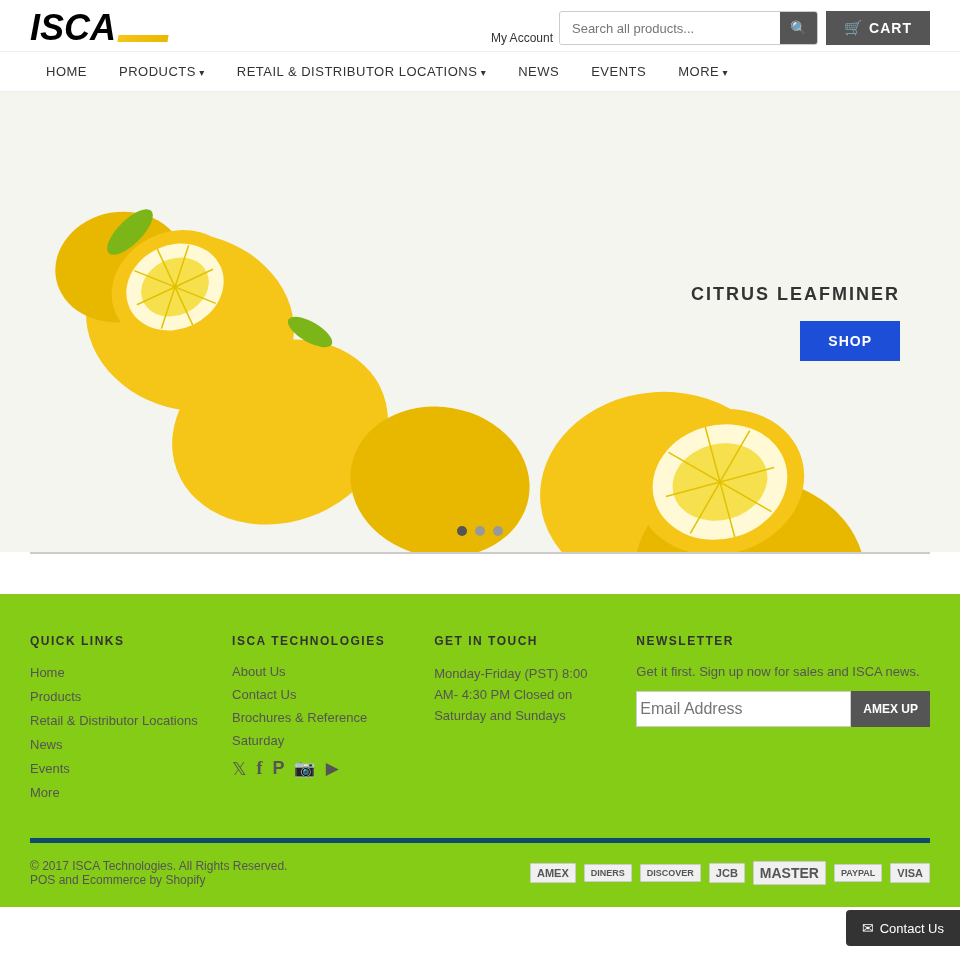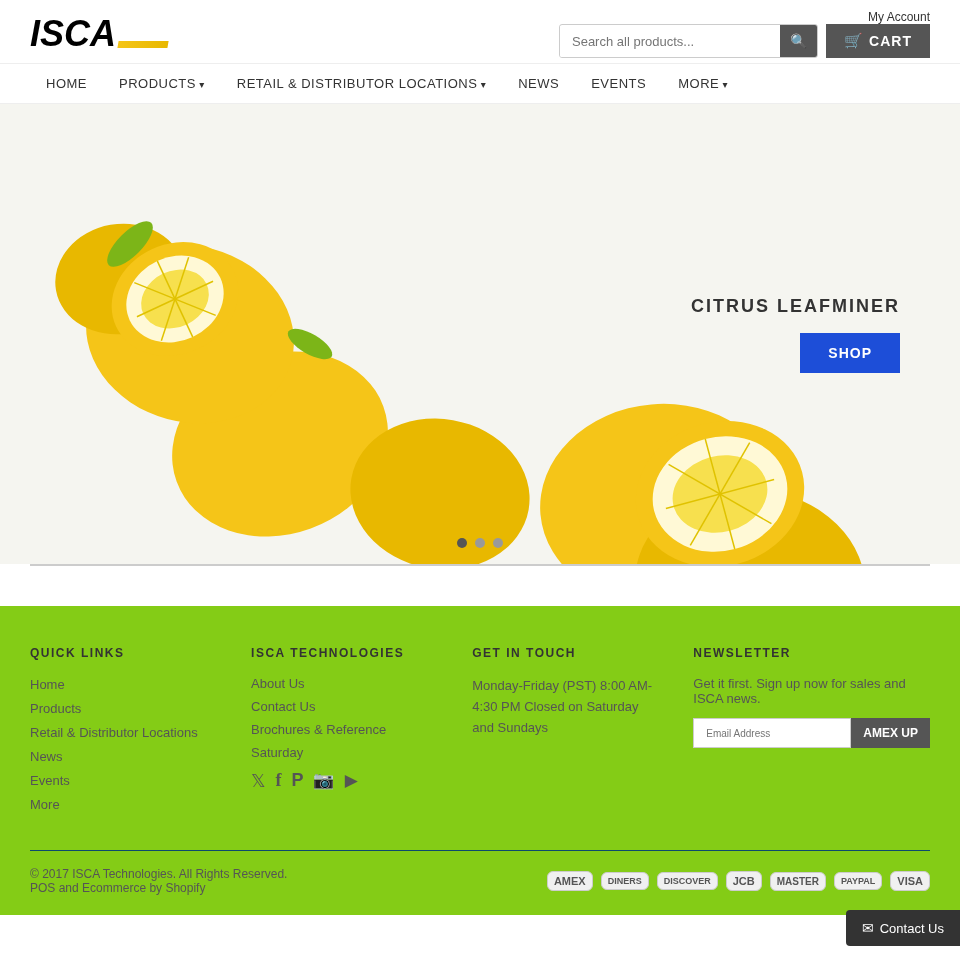--- a/index.html
+++ b/index.html
@@ -1,20 +1,20 @@
 <!DOCTYPE html>
 <html><head>
   <meta charset="utf-8">
   <style>
     * { margin: 0; padding: 0; box-sizing: border-box; }
     body { font-family: Arial, sans-serif; font-size: 14px; color: #333; background: #fff; width: 960px; }
 
     
     .header-top { display: flex; justify-content: space-between; align-items: center; padding: 10px 30px 5px; }
-    .header-right { display: flex; flex-direction: column; align-items: flex-end; }
+    .header-right { display: flex; flex-direction: row; align-items: flex-end; gap: 6px; }
     .my-account { font-size: 12px; color: #333; text-decoration: none; cursor: pointer; }
     .search-cart { display: flex; align-items: center; gap: 8px; }
     .search-box { display: flex; align-items: center; border: 1px solid #ccc; border-radius: 3px; overflow: hidden; }
     .search-input { border: none; outline: none; padding: 8px 12px; font-size: 13px; width: 220px; color: #999; }
     .search-btn { background: #555; border: none; color: #fff; padding: 8px 10px; cursor: pointer; font-size: 14px; }
     .cart-btn { background: #555; color: #fff; border: none; padding: 8px 18px; font-size: 14px; cursor: pointer; display: flex; align-items: center; gap: 5px; letter-spacing: 1px; font-weight: bold; }
     .cart-icon { font-size: 15px; }
 
     
     nav { background: #fff; border-top: 1px solid #eee; border-bottom: 1px solid #eee; padding: 0 30px; }
@@ -44,29 +44,29 @@
     .footer-section ul { list-style: none; }
     .footer-section ul li { margin-bottom: 8px; }
     .footer-section ul li a { font-size: 13px; color: #555; text-decoration: none; }
     .isca-links { font-size: 13px; color: #555; }
     .isca-links a { color: #555; text-decoration: none; margin-bottom: 8px; display: block; }
     .social-links { display: flex; gap: 10px; margin-top: 10px; }
     .social-links a { font-size: 20px; color: #555; text-decoration: none; }
     .hours-text { font-size: 13px; color: #555; line-height: 1.6; margin-bottom: 12px; }
     .newsletter-text { font-size: 13px; color: #555; margin-bottom: 12px; }
     .newsletter-form { display: flex; }
-    .newsletter-input { border: 1px solid #ccc; padding: 8px 12px; font-size: 10px; flex: 1; outline: none; }
+    .newsletter-input { border: 1px solid #ccc; padding: 8px 3px; font-size: 16px; flex: 1; outline: none; }
     .signup-btn { background: #555; color: #fff; border: none; padding: 8px 12px; font-size: 12px; font-weight: bold; cursor: pointer; white-space: nowrap; }
 
     
-    .footer-bottom { border-top: 1px solid #0c4a6e; padding-top: 16px; display: flex; justify-content: space-between; align-items: center; }
+    .footer-bottom { border-top: 5px solid #0c4a6e; padding-top: 16px; display: flex; justify-content: space-between; align-items: center; }
     .copyright { font-size: 12px; color: #555; }
     .copyright a { color: #555; text-decoration: none; }
     .payment-icons { display: flex; align-items: center; gap: 8px; }
-    .pay-icon { font-size: 11px; font-weight: bold; color: #555; background: #f0f0f0; border: 1px solid #ccc; border-radius: 6px; padding: 3px 6px; }
+    .pay-icon { font-size: 11px; font-weight: bold; color: #555; background: #f0f0f0; border: 1px solid #ccc; border-radius: 1px; padding: 3px 6px; }
 
     
     .contact-float { position: fixed; bottom: 20px; right: 0; background: #333; color: #fff; padding: 10px 16px; font-size: 13px; cursor: pointer; display: flex; align-items: center; gap: 6px; z-index: 100; border-radius: 4px 0 0 4px; }
     .contact-float-icon { font-size: 14px; }
 
     
     .isca-logo-wrap { display: flex; align-items: flex-end; }
     .isca-letters { font-size: 36px; font-weight: 900; font-style: italic; color: #000; line-height: 1; }
     .isca-accent { width: 50px; height: 7px; background: linear-gradient(to right, #f5c518, #e8b800); margin-left: 2px; margin-bottom: 4px; transform: skewX(-10deg); }
   </style>
@@ -227,21 +227,21 @@
       <p class="copyright">
         <span>POS and</span>
         <a href="#">Ecommerce by Shopify</a>
       </p>
     </div>
     <div class="payment-icons">
       <span class="pay-icon">AMEX</span>
       <span class="pay-icon" style="font-size:9px;">DINERS</span>
       <span class="pay-icon" style="font-size:9px;">DISCOVER</span>
       <span class="pay-icon">JCB</span>
-      <span class="pay-icon" style="font-size:10px;text-align:center;">MASTER</span>
+      <span class="pay-icon" style="font-size:14px;text-align:center;">MASTER</span>
       <span class="pay-icon" style="font-size:9px;">PAYPAL</span>
       <span class="pay-icon">VISA</span>
     </div>
   </div>
 </div>
 
 <div class="contact-float">
   <span class="contact-float-icon">✉</span>
   <span>Contact Us</span>
 </div>

